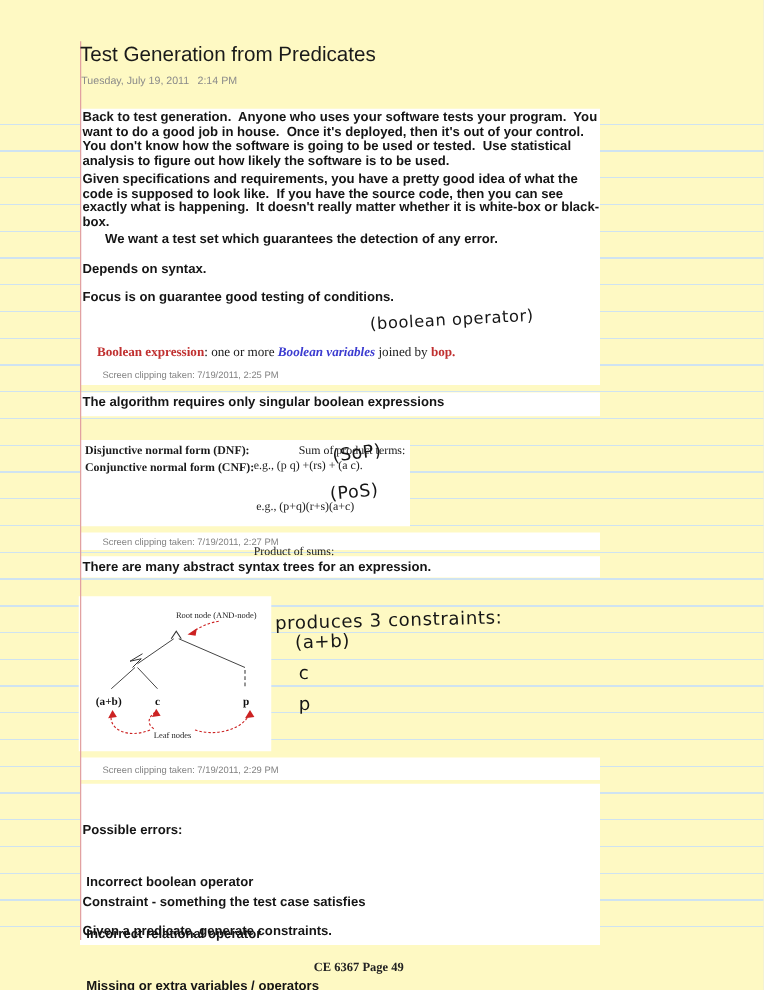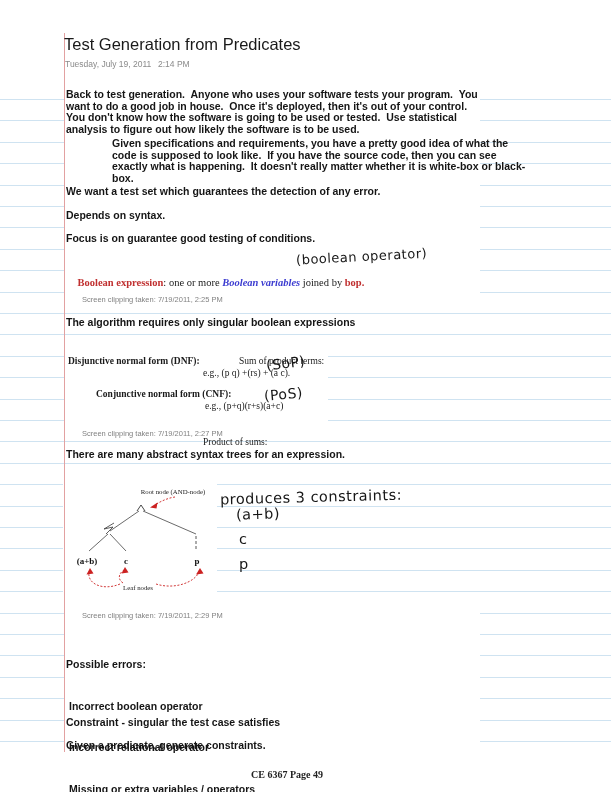--- a/index.html
+++ b/index.html
@@ -1,17 +1,17 @@
 <!DOCTYPE html>
 <html><head>
 <meta charset="utf-8">
 <style>
   html,body{margin:0;padding:0;background:#e8e8e8;}
   #page{
-    position:relative;width:611px;height:792px;background:#ffffff;
+    position:relative;width:611px;height:792px;background:#fef9c3;
     overflow:hidden;font-family:"Liberation Sans",sans-serif;color:#111;
   }
   
   #rules{
     position:absolute;left:0;top:99px;width:611px;height:644px;
     background:repeating-linear-gradient(to bottom,#cfe3f1 0 1px,transparent 1px 21.4px);
     z-index:0;
   }
   
   .wb{position:absolute;background:#ffffff;z-index:1;}
@@ -53,36 +53,36 @@
   <div class="wb" style="left:64px;top:606px;width:416px;height:18px;"></div>
   <div class="wb" style="left:64px;top:627px;width:416px;height:129px;"></div>
 
   <div id="margin-line"></div>
 
   <div class="layer" id="page-title">Test Generation from Predicates</div>
   <div class="layer meta" id="note-date">Tuesday, July 19, 2011</div>
   <div class="layer meta" id="note-time">2:14 PM</div>
 
   <div class="layer body-text" style="left:66px;top:89px;">Back to test generation.  Anyone who uses your software tests your program.  You want to do a good job in house.  Once it's deployed, then it's out of your control.  You don't know how the software is going to be used or tested.  Use statistical analysis to figure out how likely the software is to be used.</div>
-  <div class="layer body-text" style="left:66px;top:138px;padding-left:46px;">Given specifications and requirements, you have a pretty good idea of what the code is supposed to look like.  If you have the source code, then you can see exactly what is happening.  It doesn't really matter whether it is white-box or black-box.</div>
-  <div class="layer body-text" style="left:66px;top:186px;">We want a test set which guarantees the detection of any error.</div>
+  <div class="layer body-text" style="left:66px;top:138px;">Given specifications and requirements, you have a pretty good idea of what the code is supposed to look like.  If you have the source code, then you can see exactly what is happening.  It doesn't really matter whether it is white-box or black-box.</div>
+  <div class="layer body-text" style="left:84px;top:186px;">We want a test set which guarantees the detection of any error.</div>
   <div class="layer body-text" style="left:66px;top:210px;">Depends on syntax.</div>
   <div class="layer body-text" style="left:66px;top:233px;">Focus is on guarantee good testing of conditions.</div>
 
   <div class="layer serif clip-line" style="left:67px;top:266px;">
     <span class="clip-red">Boolean expression</span><span>: one or more </span><span class="clip-blue">Boolean variables</span><span> joined by </span><span class="clip-red">bop.</span>
   </div>
   <div class="layer caption" style="left:66px;top:295px;">Screen clipping taken: 7/19/2011, 2:25 PM</div>
 
   <div class="layer body-text" style="left:66px;top:317px;">The algorithm requires only singular boolean expressions</div>
 
   <div class="layer serif nf clip-red" style="left:68px;top:356px;">Disjunctive normal form (DNF):</div>
   <div class="layer serif nf" style="left:201px;top:356px;margin-left:38px;">Sum of product terms:</div>
   <div class="layer serif nf" style="left:203px;top:368px;">e.g., (p q) +(rs) + (a c).</div>
-  <div class="layer serif nf clip-red" style="left:68px;top:389px;margin-left:28px;">Conjunctive normal form (CNF):</div>
+  <div class="layer serif nf clip-red" style="left:68px;top:370px;">Conjunctive normal form (CNF):</div>
   <div class="layer serif nf" style="left:203px;top:389px;margin-top:48px;">Product of sums:</div>
   <div class="layer serif nf" style="left:205px;top:401px;">e.g., (p+q)(r+s)(a+c)</div>
   <div class="layer caption" style="left:66px;top:429px;">Screen clipping taken: 7/19/2011, 2:27 PM</div>
 
   <div class="layer body-text" style="left:66px;top:449px;">There are many abstract syntax trees for an expression.</div>
 
   <svg class="layer" style="left:63px;top:477px;" width="154" height="124" viewBox="0 0 154 124">
 
     <text x="110" y="17" font-size="6.8" text-anchor="middle" fill="#222">Root node (AND-node)</text>
 
@@ -121,18 +121,18 @@
   <div class="ink" style="left:236px;top:506px;font-size:14.5px;transform:rotate(-2deg);">(a+b)</div>
   <div class="ink" style="left:239px;top:531px;font-size:14.5px;">c</div>
   <div class="ink" style="left:239px;top:556px;font-size:14.5px;">p</div>
 
   <div class="layer body-text" style="left:66px;top:630px;line-height:13.9px;">
     <div>Possible errors:</div>
     <div class="err-item">Incorrect boolean operator</div>
     <div class="err-item">Incorrect relational operator</div>
     <div class="err-item">Missing or extra variables / operators</div>
   </div>
-  <div class="layer body-text" style="left:66px;top:717px;">Constraint - singular the test case satisfies</div>
+  <div class="layer body-text" style="left:66px;top:717px;">Constraint - something the test case satisfies</div>
   <div class="layer body-text" style="left:66px;top:740px;">Given a predicate, generate constraints.</div>
 
   <div class="layer" id="footer">CE 6367 Page 49</div>
 
 </div>
 
 </body></html>

